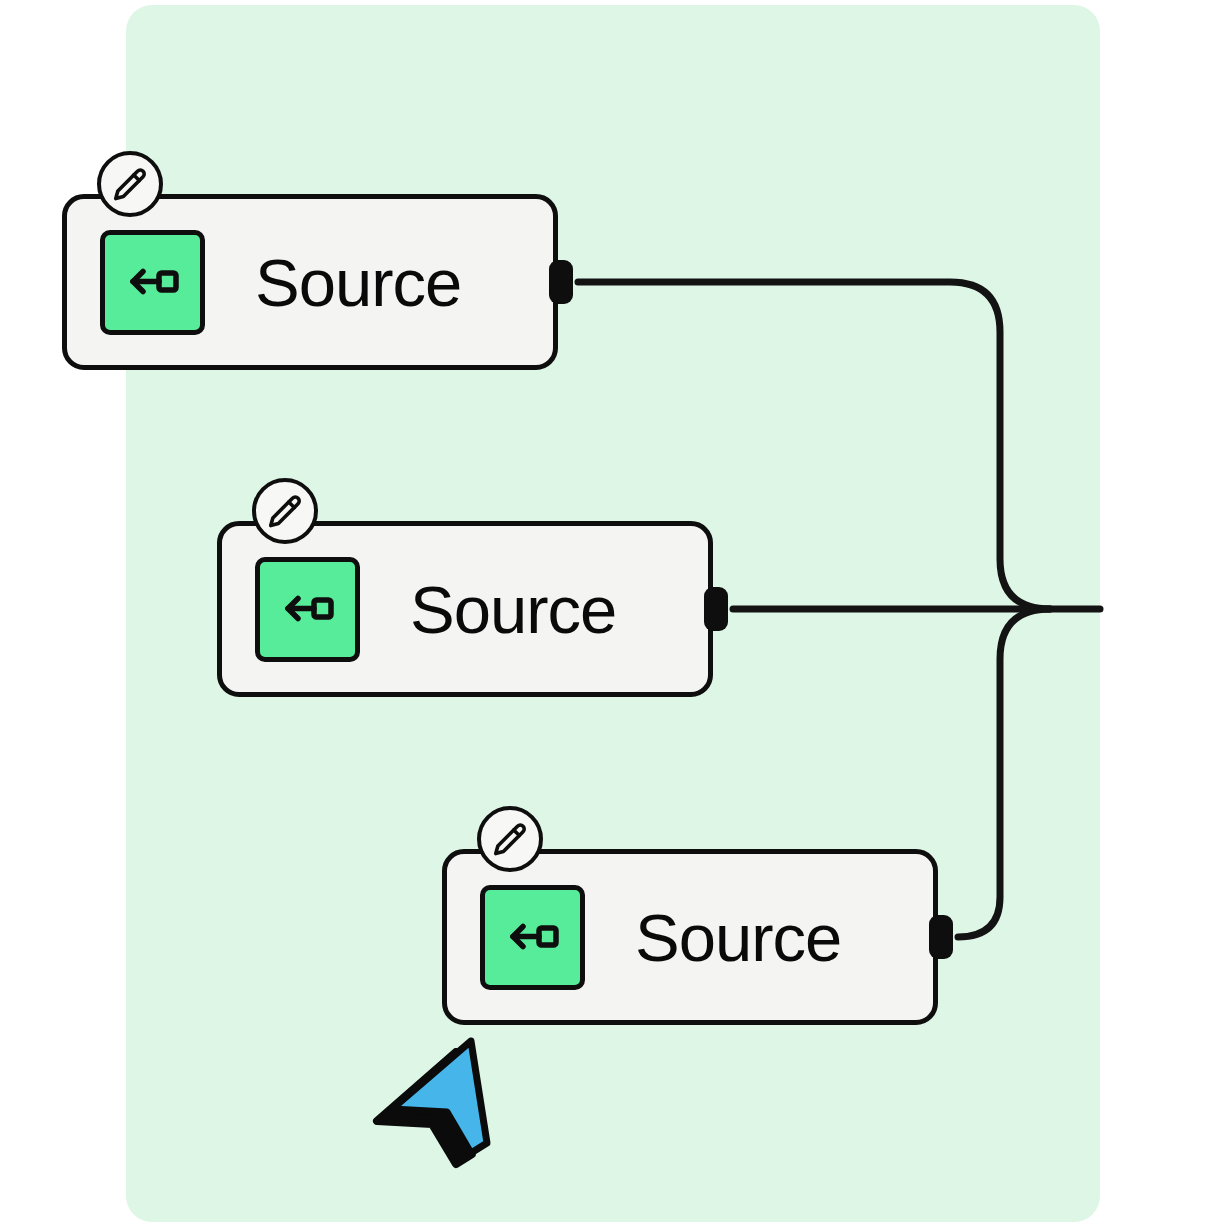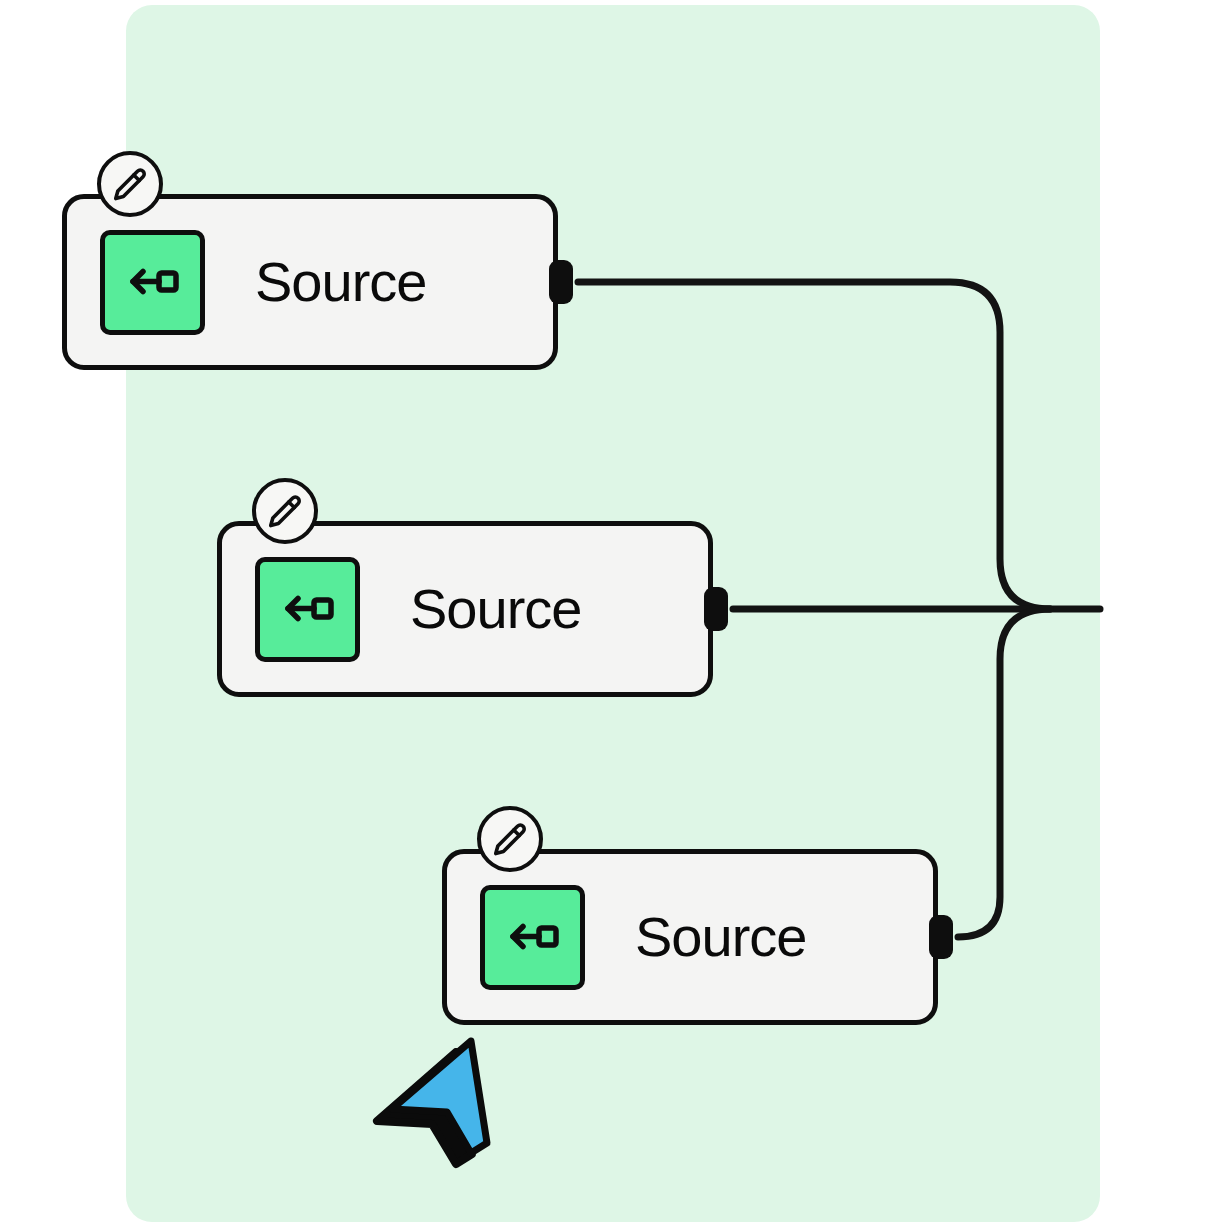--- a/index.html
+++ b/index.html
@@ -27,21 +27,21 @@
     position:absolute;left:30px;top:-48px;width:66px;height:66px;
     box-sizing:border-box;background:#f7f7f5;border:4px solid #0e0e0e;
     border-radius:50%;display:flex;align-items:center;justify-content:center;
   }
   .node-icon{
     width:105px;height:105px;box-sizing:border-box;margin-left:33px;
     background:#57ec9a;border:5px solid #0e0e0e;border-radius:10px;
     display:flex;align-items:center;justify-content:center;flex:0 0 auto;
   }
   .node-label{
-    margin-left:50px;font-size:56px;letter-spacing:-1px;color:#0a0a0a;
+    margin-left:50px;font-size:67px;letter-spacing:-1px;color:#0a0a0a;
     font-weight:400;line-height:1;white-space:nowrap;
   }
   .output-port{
     position:absolute;right:-20px;top:50%;transform:translateY(-50%);
     width:24px;height:44px;background:#0e0e0e;border-radius:9px;
   }
 </style>
 </head>
 <body>
 

